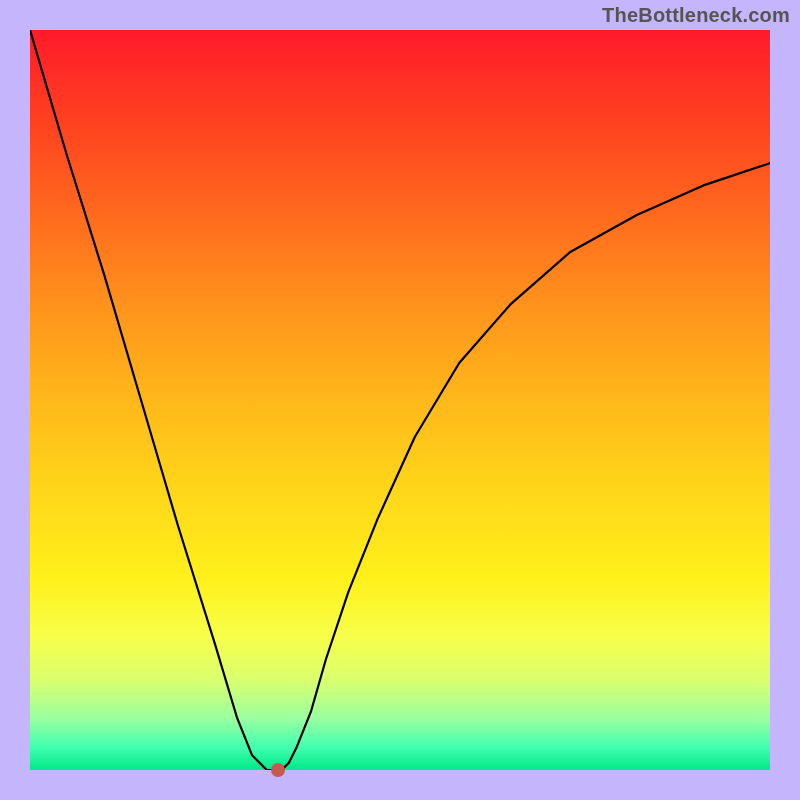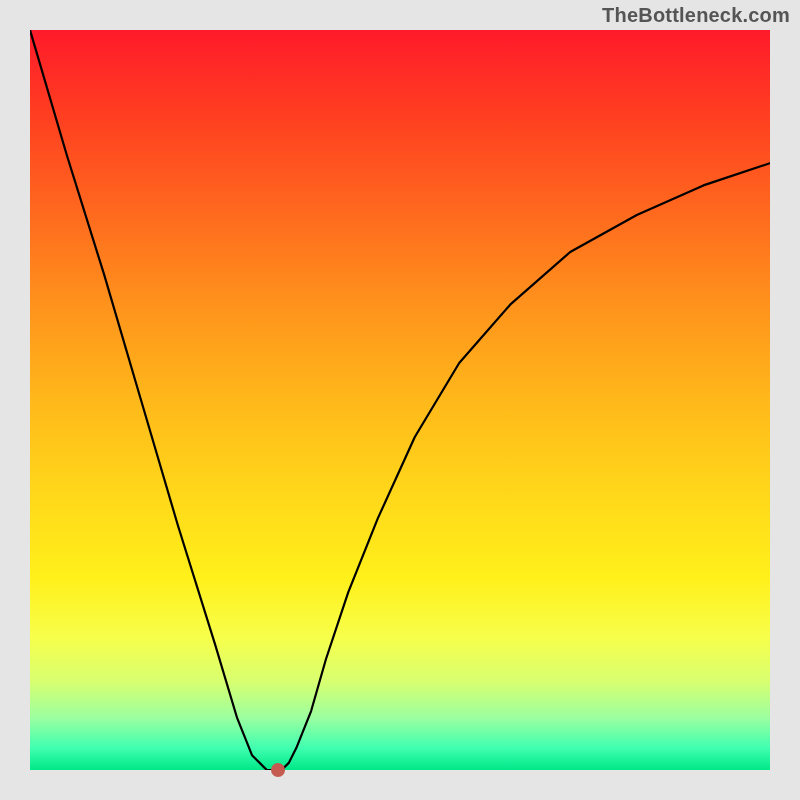--- a/index.html
+++ b/index.html
@@ -8,21 +8,21 @@
     width: 800px;
     height: 800px;
     background: #000;
     font-family: Arial, Helvetica, sans-serif;
     overflow: hidden;
   }
   .frame {
     position: relative;
     width: 800px;
     height: 800px;
-    background: #e5e5e5;
+    background: #c4b5fd;
   }
   .watermark {
     position: absolute;
     top: 4px;
     right: 10px;
     color: #555;
     font-size: 20px;
     font-weight: 600;
     letter-spacing: 0.2px;
     user-select: none;

